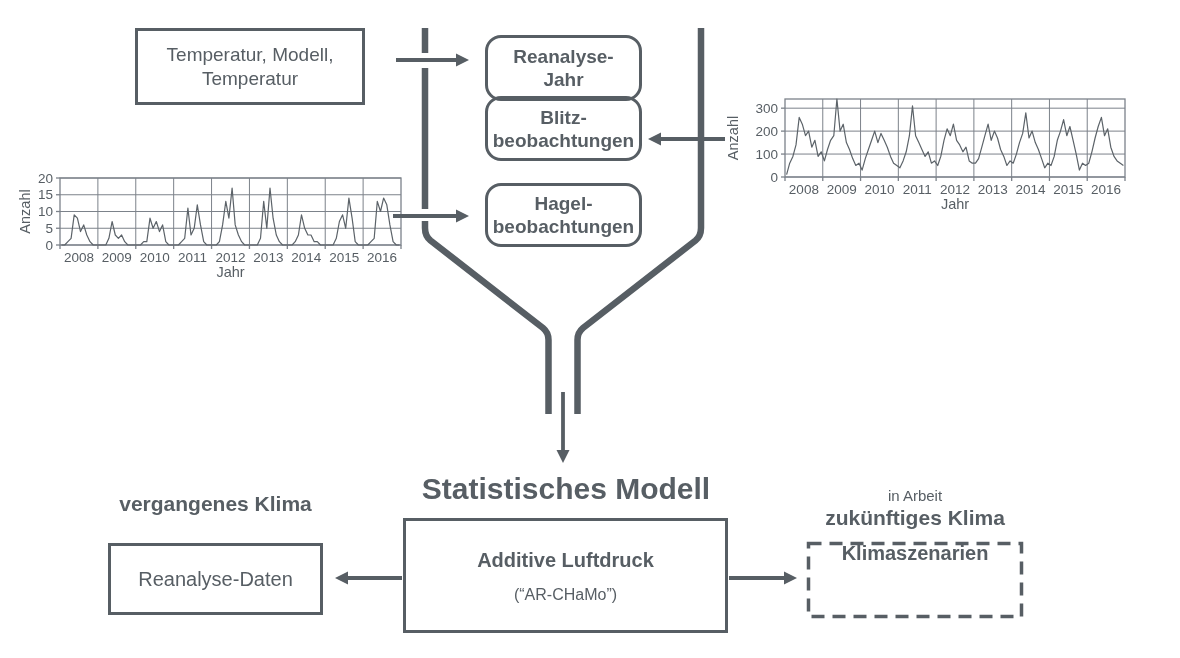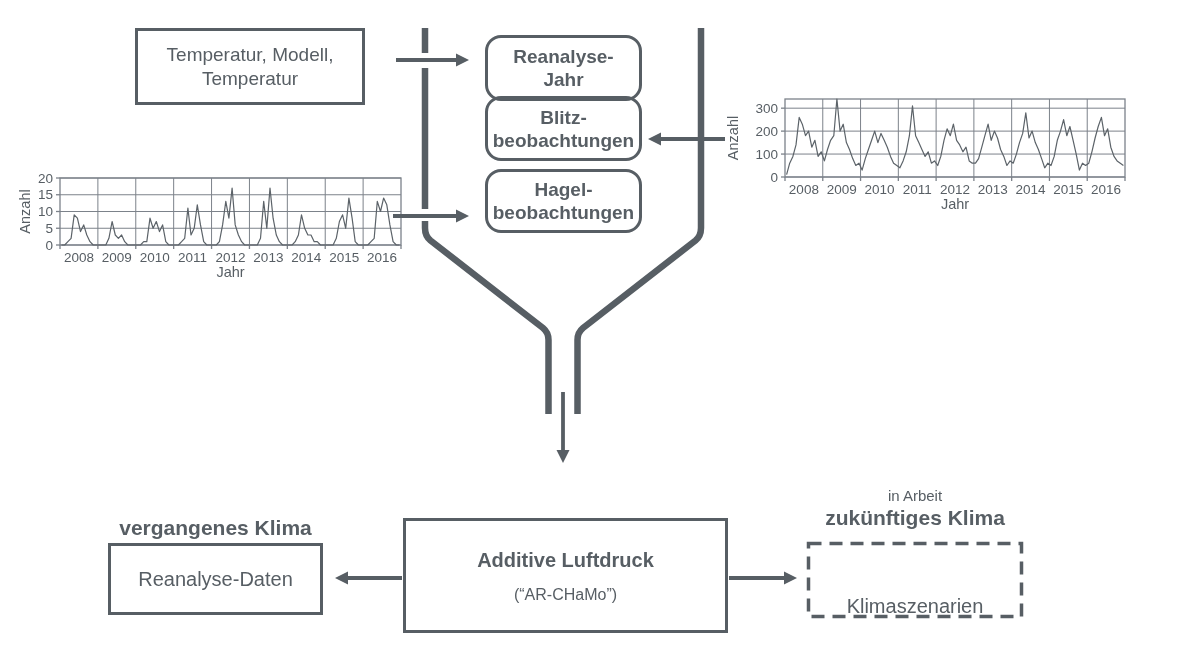--- a/index.html
+++ b/index.html
@@ -5,31 +5,31 @@
   html,body{margin:0;padding:0;background:#fff}
   .canvas{position:relative;width:1180px;height:658px;overflow:hidden;background:#fff;
           font-family:"Liberation Sans",sans-serif;color:#575e64}
   .abs{position:absolute;box-sizing:border-box}
   .box{border:3px solid #575e64;display:flex;flex-direction:column;
        align-items:center;justify-content:center;text-align:center}
   .rbox{border-radius:16px;border-width:3.5px;font-weight:bold;font-size:19px;line-height:23px}
   .input-box{left:135px;top:28px;width:230px;height:77px;font-size:19px;line-height:24px}
   .b-rean{left:485px;top:35px;width:157px;height:66px}
   .b-blitz{left:485px;top:96px;width:157px;height:65px}
-  .b-hagel{left:485px;top:169px;width:157px;height:64px}
+  .b-hagel{left:485px;top:183px;width:157px;height:64px}
   .heading{left:330px;top:472px;width:472px;text-align:center;font-size:30px;font-weight:bold}
   .model-box{left:403px;top:518px;width:325px;height:115px}
   .model-line{font-weight:bold;font-size:20px;line-height:26px}
   .model-sub{font-size:16px;line-height:20px;margin-top:12px}
-  .past-caption{left:108px;top:516px;width:215px;text-align:center;font-size:21px;font-weight:bold}
+  .past-caption{left:108px;top:492px;width:215px;text-align:center;font-size:21px;font-weight:bold}
   .past-box{left:108px;top:543px;width:215px;height:72px;font-weight:normal;font-size:20px}
   .future-status{left:807px;top:487px;width:216px;text-align:center;font-size:15px}
   .future-caption{left:807px;top:506px;width:216px;text-align:center;font-size:21px;font-weight:bold}
   .future-box-label{left:807px;top:542px;width:216px;height:76px;display:flex;
-       align-items:flex-end;justify-content:center;font-weight:normal;font-size:20px}
+       align-items:flex-start;justify-content:center;font-weight:bold;font-size:20px}
   .chart{position:absolute}
   svg text{font-family:"Liberation Sans",sans-serif}
   .overlay{position:absolute;left:0;top:0;pointer-events:none}
 </style>
 </head>
 <body>
 
 <div class="canvas">
 
   <div class="abs box input-box">
@@ -137,20 +137,21 @@
       <text x="230" y="99" text-anchor="middle" font-size="13.5" fill="#575e64">2012</text>
       <text x="267.7777777777778" y="99" text-anchor="middle" font-size="13.5" fill="#575e64">2013</text>
       <text x="305.55555555555554" y="99" text-anchor="middle" font-size="13.5" fill="#575e64">2014</text>
       <text x="343.33333333333337" y="99" text-anchor="middle" font-size="13.5" fill="#575e64">2015</text>
       <text x="381.1111111111111" y="99" text-anchor="middle" font-size="13.5" fill="#575e64">2016</text>
       <text x="230" y="114" text-anchor="middle" font-size="14.5" fill="#575e64">Jahr</text>
       <text x="13" y="43" text-anchor="middle" font-size="14.5" fill="#575e64" transform="rotate(-90 13 43)">Anzahl</text>
       <polyline points="61.6,79.7 64.7,68.2 67.9,61.4 71.0,49.9 74.2,22.4 77.3,29.2 80.5,40.7 83.6,36.1 86.8,52.2 89.9,45.3 93.1,61.4 96.2,56.8 99.4,65.9 102.5,54.5 105.6,45.3 108.8,40.7 111.9,4.0 115.1,36.1 118.2,29.2 121.4,47.6 124.5,54.5 127.7,63.6 130.8,70.5 134.0,68.2 137.1,75.1 140.3,63.6 143.4,54.5 146.6,45.3 149.7,36.1 152.9,47.6 156.0,38.4 159.2,45.3 162.3,52.2 165.5,61.4 168.6,68.2 171.8,70.5 174.9,72.8 178.1,65.9 181.2,56.8 184.4,40.7 187.5,10.9 190.6,40.7 193.8,47.6 196.9,54.5 200.1,61.4 203.2,56.8 206.4,68.2 209.5,65.9 212.7,70.5 215.8,61.4 219.0,45.3 222.1,33.8 225.3,40.7 228.4,29.2 231.6,45.3 234.7,49.9 237.9,56.8 241.0,52.2 244.2,65.9 247.3,68.2 250.5,68.2 253.6,63.6 256.8,52.2 259.9,40.7 263.1,29.2 266.2,45.3 269.4,36.1 272.5,43.0 275.6,54.5 278.8,61.4 281.9,70.5 285.1,65.9 288.2,68.2 291.4,59.1 294.5,47.6 297.7,38.4 300.8,17.8 304.0,43.0 307.1,36.1 310.3,47.6 313.4,54.5 316.6,63.6 319.7,72.8 322.9,68.2 326.0,70.5 329.2,61.4 332.3,45.3 335.5,36.1 338.6,24.6 341.8,40.7 344.9,31.5 348.1,45.3 351.2,59.1 354.4,75.1 357.5,68.2 360.6,70.5 363.8,68.2 366.9,56.8 370.1,43.0 373.2,31.5 376.4,22.4 379.5,40.7 382.7,33.8 385.8,52.2 389.0,61.4 392.1,65.9 395.3,68.2 398.4,70.5" fill="none" stroke="#5c6369" stroke-width="1.2" stroke-linejoin="round"></polyline>
     </svg>
 
+  <div class="abs heading">Statistisches Modell</div>
   <div class="abs box model-box">
     <span class="model-line">Additive Luftdruck</span>
     <span class="model-sub">(“AR-CHaMo”)</span>
   </div>
 
   <div class="abs past-caption">vergangenes Klima</div>
   <div class="abs box past-box">
     <span>Reanalyse-Daten</span>
   </div>
 

